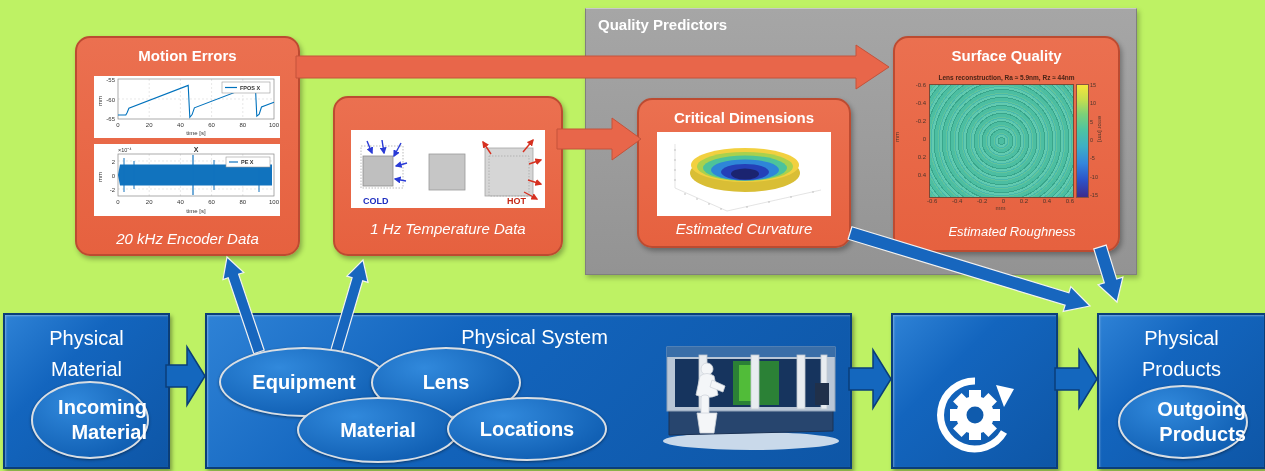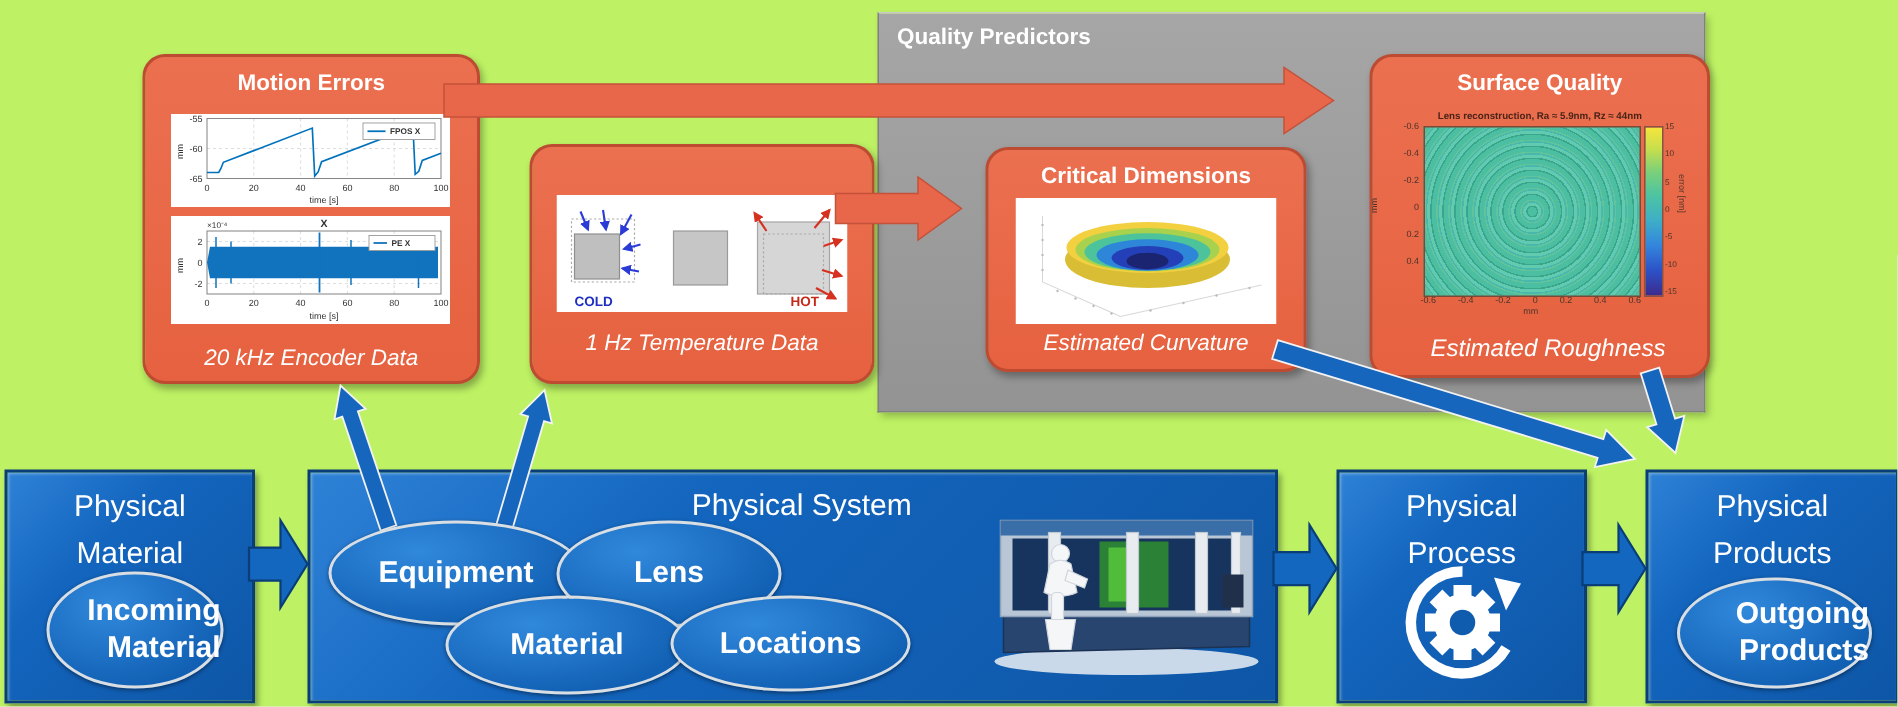--- a/index.html
+++ b/index.html
@@ -6,21 +6,21 @@
   .canvas{position:relative;width:1265px;height:471px;background:#bef264;overflow:hidden;}
 
   
   .qpanel{position:absolute;left:585px;top:8px;width:550px;height:265px;
     background:linear-gradient(180deg,#A6A6A6,#939393);border:1px solid #7F7F7F;
     border-top:1px solid #C9C9C9;box-shadow:2px 3px 5px rgba(0,0,0,.25);}
   .qlabel{position:absolute;left:12px;top:7px;color:#FFF;font-size:15px;font-weight:600;}
 
   
   .obox{position:absolute;background:linear-gradient(180deg,#EB7050 0%,#E6613F 100%);
-    border:2px solid #BC4B31;border-radius:15px;box-shadow:2px 3px 5px rgba(0,0,0,.3);margin-left:20px;}
+    border:2px solid #BC4B31;border-radius:15px;box-shadow:2px 3px 5px rgba(0,0,0,.3);}
   .otitle{position:absolute;left:0;right:0;top:9px;text-align:center;color:#FFF;
     font-size:15px;font-weight:bold;}
   .ocap{position:absolute;left:0;right:0;text-align:center;color:#FFF;
     font-size:15px;font-style:italic;}
   .motion{left:75px;top:36px;width:221px;height:216px;}
   .thermal{left:333px;top:96px;width:226px;height:156px;}
   .critdim{left:637px;top:98px;width:210px;height:146px;}
   .surfq{left:893px;top:36px;width:223px;height:212px;}
   .chart{position:absolute;display:block;}
   .c1{left:17px;top:38px;}
@@ -51,21 +51,21 @@
   .sq-ylabel{position:absolute;left:-3px;top:96px;font-size:6px;color:#4C342A;
     transform:rotate(-90deg);}
   .sq-cbar{position:absolute;left:181px;top:46px;width:11px;height:112px;
     border:1px solid #8A5240;
     background:linear-gradient(180deg,#F6E53C 0%,#C6DE4E 13%,#7DD078 26%,#4EC4A1 40%,
       #3EAFC5 55%,#3486DC 70%,#2C52C8 85%,#3D2B8C 100%);}
   .sq-cticks{position:absolute;left:195px;top:44px;height:116px;display:flex;
     flex-direction:column;justify-content:space-between;font-size:5.5px;color:#4C342A;}
   .sq-clabel{position:absolute;left:202px;top:78px;font-size:6px;color:#4C342A;
     writing-mode:vertical-rl;}
-  .surfq .ocap{top:186px;font-size:16px;padding-left:11px;}
+  .surfq .ocap{top:186px;font-size:13px;padding-left:11px;}
 
   
   .bbox{position:absolute;background:linear-gradient(135deg,#2E82D6 0%,#1365BE 35%,#0E56A6 100%);
     border:2px solid #0A3E79;
     box-shadow:inset 1px 1px 2px rgba(255,255,255,.35), 2px 3px 4px rgba(0,0,0,.35);}
   .btitle{position:absolute;left:0;right:0;text-align:center;color:#FFF;font-size:20px;
     font-weight:400;line-height:1.55;padding-left:12px;}
   .b-material{left:3px;top:313px;width:163px;height:152px;}
   .b-system{left:205px;top:313px;width:643px;height:152px;}
   .b-process{left:891px;top:313px;width:163px;height:152px;}
@@ -321,21 +321,20 @@
         <circle cx="52" cy="44" r="6"></circle>
         <path d="M45,51 q7,-5 14,0 l4,19 q-11,5 -22,0 z"></path>
         <path d="M57,55 l13,6 -2,6 -13,-5 z"></path>
         <rect x="46" y="70" width="8" height="24" rx="3"></rect>
         <polygon points="42,88 62,88 59,108 45,108"></polygon>
       </g>
     </svg>
   </div>
 
   <div class="bbox b-process">
-    <div class="btitle">Physical Process</div>
     <svg class="gear" width="86" height="86" viewBox="0 0 86 86">
       <path d="M 43 12 A 34 34 0 1 0 72 63" fill="none" stroke="#FFF" stroke-width="7"></path>
       <polygon points="64,16 82,20 72,38" fill="#FFF"></polygon>
       <g>
         <g fill="#FFF">
           <rect x="37" y="21" width="12" height="12" transform="rotate(0 43 46)"></rect>
           <rect x="37" y="21" width="12" height="12" transform="rotate(45 43 46)"></rect>
           <rect x="37" y="21" width="12" height="12" transform="rotate(90 43 46)"></rect>
           <rect x="37" y="21" width="12" height="12" transform="rotate(135 43 46)"></rect>
           <rect x="37" y="21" width="12" height="12" transform="rotate(180 43 46)"></rect>

